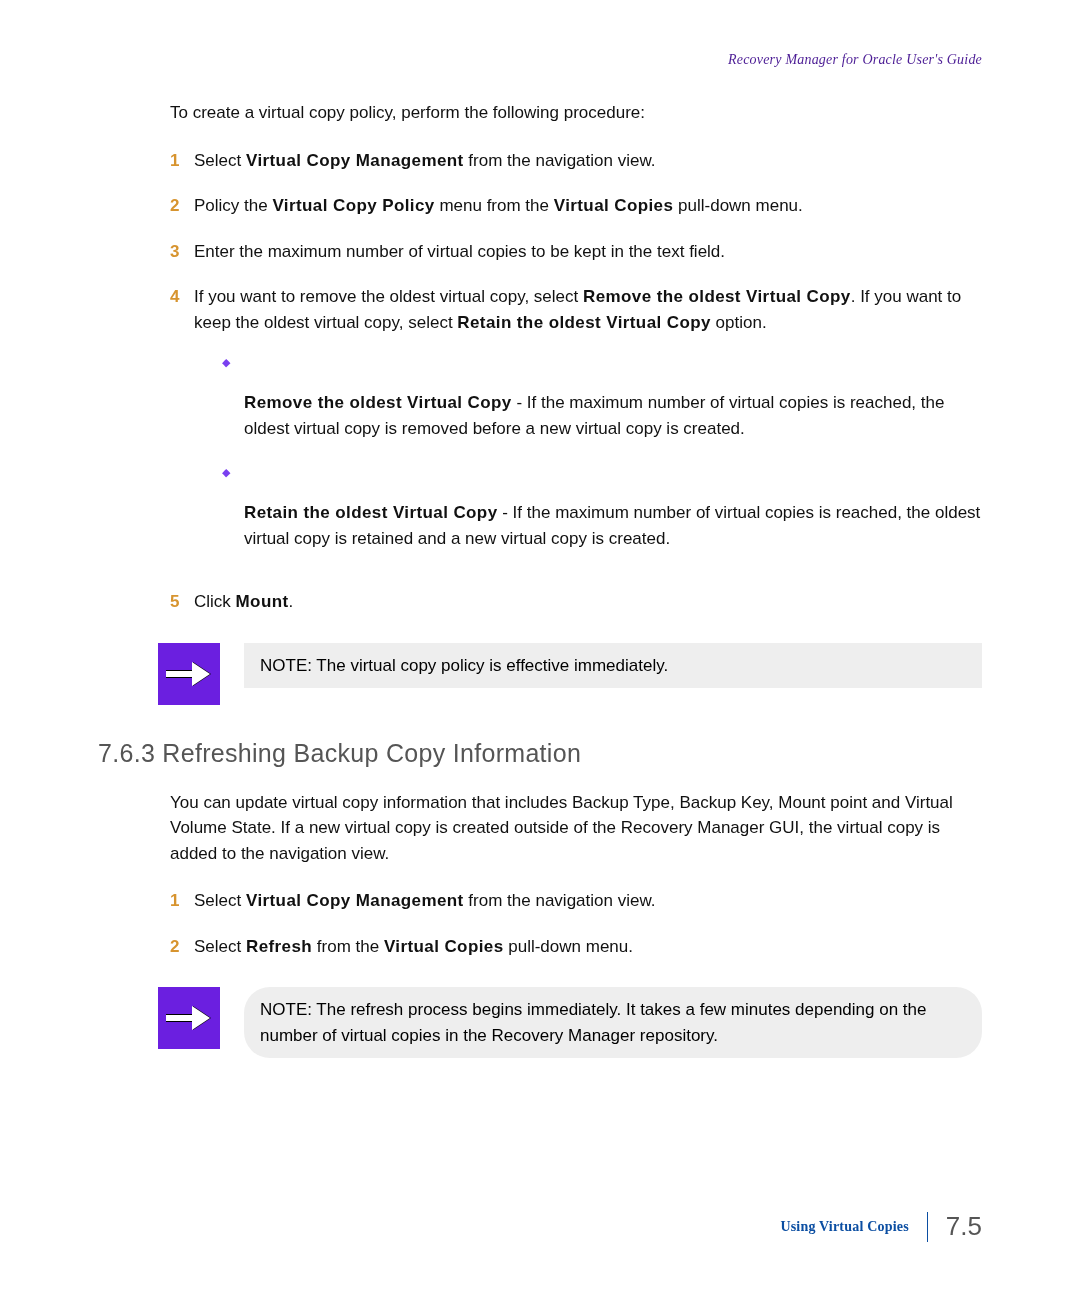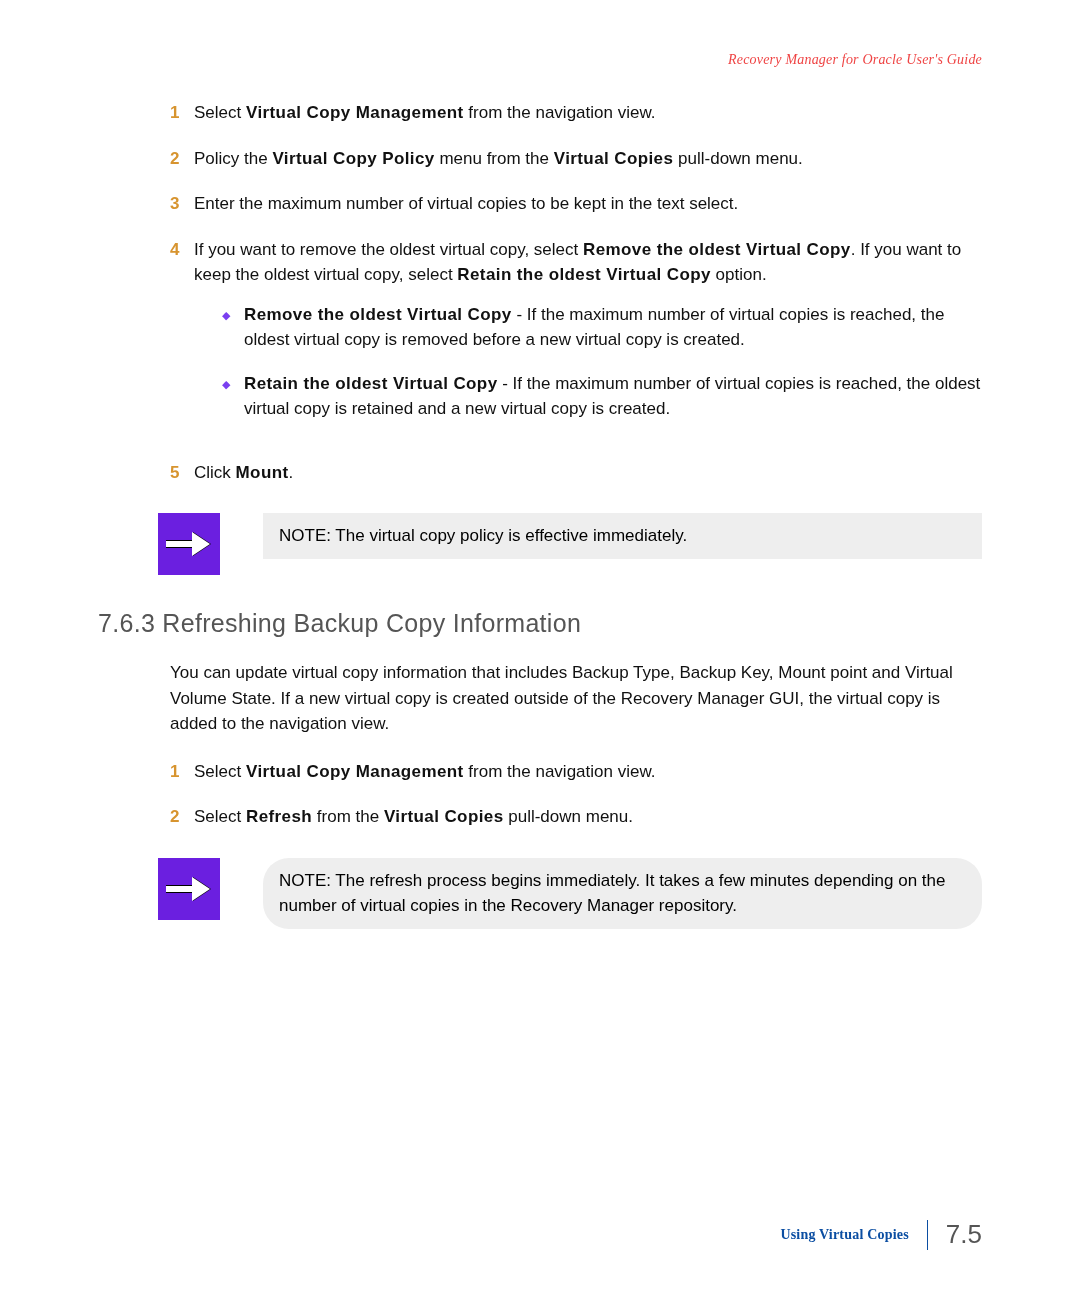--- a/index.html
+++ b/index.html
@@ -15,21 +15,21 @@
   }
   .page {
     padding: 52px 98px 60px 98px;
     box-sizing: border-box;
     position: relative;
     height: 100%;
   }
   .running-header {
     text-align: right;
     font-size: 14px;
-    color: #ef4444;
+    color: #4c1d95;
     font-style: italic;
     font-family: Georgia, 'Times New Roman', serif;
     margin-bottom: 32px;
     letter-spacing: 0.2px;
   }
   h2.section-heading {
     font-size: 25px;
     font-weight: 400;
     color: #555;
     margin: 0 0 22px 0;
@@ -78,26 +78,26 @@
   }
   ul.bullets > li .diamond {
     color: #7a3ff0;
     font-size: 11px;
     width: 22px;
     flex: 0 0 22px;
     padding-top: 5px;
   }
   ul.bullets > li .btxt {
     flex: 1;
+    margin-top: 41px;
   }
   .note-row {
     display: flex;
     align-items: flex-start;
     margin: 28px 0 34px 60px;
-    gap: 19px;
   }
   .note-icon {
     width: 62px;
     height: 62px;
     flex: 0 0 62px;
     background: #6b1fe0;
     position: relative;
     margin-right: 24px;
   }
   .note-icon .arrow-stem {
@@ -131,21 +131,21 @@
     display: flex;
     align-items: center;
   }
   .note-text.multi {
     display:block;
     align-items:unset;
     border-radius:26px;
   }
   .footer {
     position: absolute;
-    bottom: 46px;
+    bottom: 54px;
     right: 98px;
     display: flex;
     align-items: center;
     font-size: 14px;
   }
   .footer .label {
     color: #0b4ea2;
     font-weight: 700;
     font-family: Georgia, 'Times New Roman', serif;
     letter-spacing: 0.2px;
@@ -166,37 +166,38 @@
 </style>
 </head>
 <body>
 
 <div class="page">
 
   <div class="running-header">Recovery Manager for Oracle User's Guide</div>
 
 
   <div class="body-block">
+    <div class="para">To create a virtual copy policy, perform the following procedure:</div>
 
     <ol class="numbered">
       <li>
         <span class="num">1</span>
         <span class="txt">
           <span>Select </span><span class="ui-term">Virtual Copy Management</span><span> from the navigation view.</span>
         </span>
       </li>
       <li>
         <span class="num">2</span>
         <span class="txt">
           <span>Policy the </span><span class="ui-term">Virtual Copy Policy</span><span> menu from the </span><span class="ui-term">Virtual Copies</span><span> pull-down menu.</span>
         </span>
       </li>
       <li>
         <span class="num">3</span>
-        <span class="txt">Enter the maximum number of virtual copies to be kept in the text select.</span>
+        <span class="txt">Enter the maximum number of virtual copies to be kept in the text field.</span>
       </li>
       <li>
         <span class="num">4</span>
         <span class="txt">
           <span>If you want to remove the oldest virtual copy, select </span><span class="ui-term">Remove the oldest Virtual Copy</span><span>. If you want to keep the oldest virtual copy, select </span><span class="ui-term">Retain the oldest Virtual Copy</span><span> option.</span>
           <ul class="bullets">
             <li>
               <span class="diamond">◆</span>
               <span class="btxt">
                 <span class="ui-term">Remove the oldest Virtual Copy</span><span> - If the maximum number of virtual copies is reached, the oldest virtual copy is removed before a new virtual copy is created.</span>

